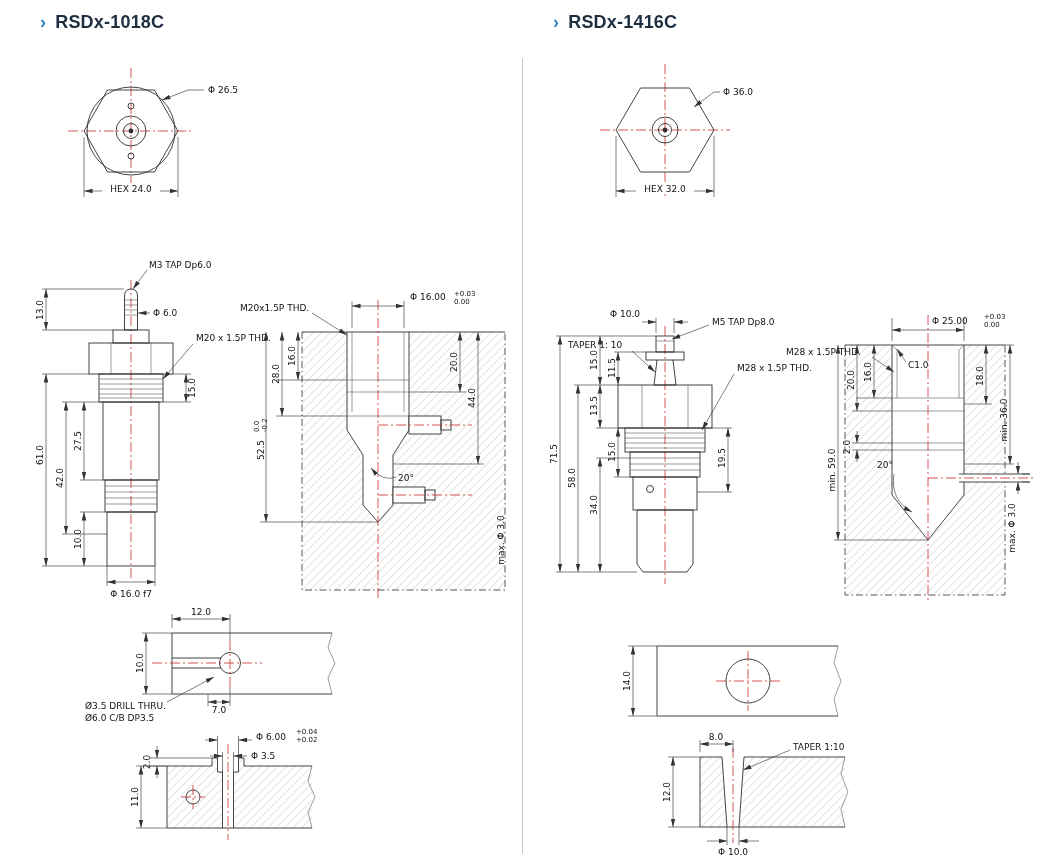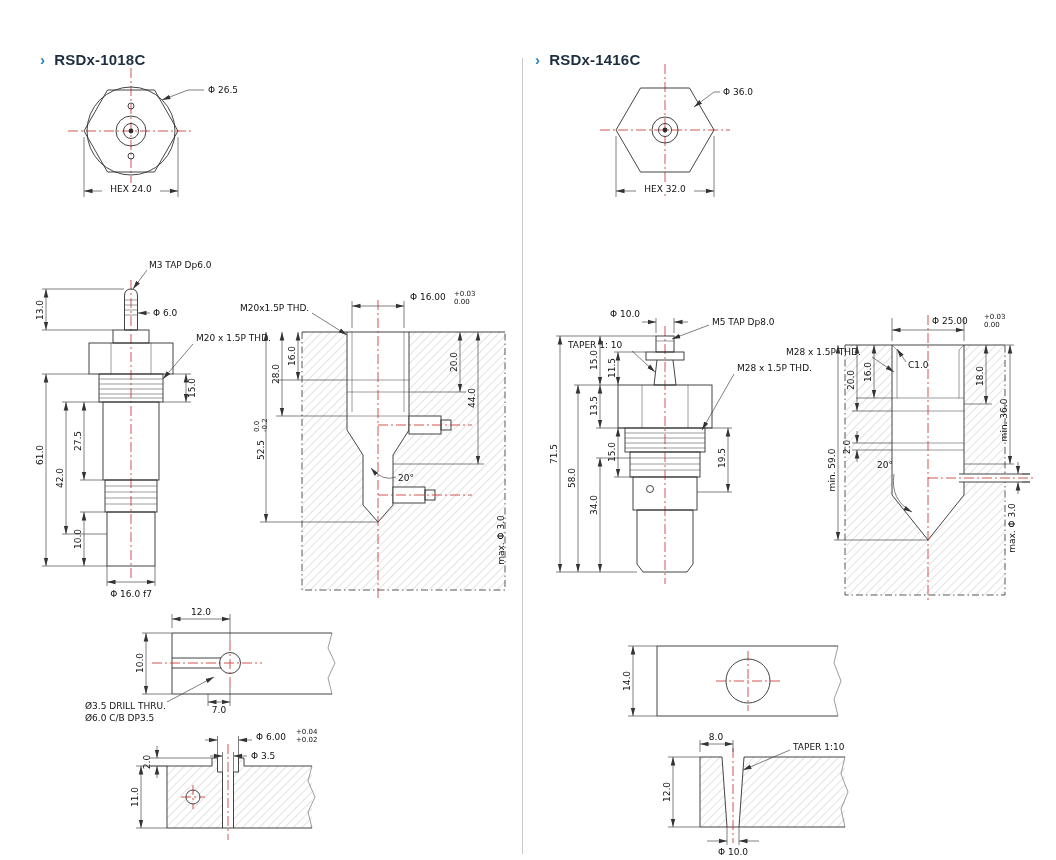--- a/index.html
+++ b/index.html
@@ -1,18 +1,18 @@
 <!DOCTYPE html>
 <html><head>
 <meta charset="utf-8">
 <style>
   html,body{margin:0;padding:0;background:#fff;}
   body{position:relative;width:1056px;height:860px;overflow:hidden;
        font-family:"Liberation Sans",sans-serif;}
-  .hdr{position:absolute;font-weight:bold;font-size:15px;color:#1c2e40;letter-spacing:.2px;margin-top:39px;}
+  .hdr{position:absolute;font-weight:bold;font-size:18px;color:#1c2e40;letter-spacing:.2px;}
   .hdr .chev{color:#2e7fbd;margin-right:9px;font-weight:bold;}
   .divider{position:absolute;left:522px;top:58px;width:1px;height:796px;background:#c9c9c9;}
   svg{position:absolute;left:0;top:0;}
   .ol{stroke:#2f2f2f;stroke-width:.9;fill:none;stroke-linejoin:miter;}
   .thin{stroke:#4a4a4a;stroke-width:.55;fill:none;}
   .cl{stroke:#cc2a2a;stroke-width:.8;fill:none;stroke-dasharray:10 3 2 3;}
   .dl{stroke:#3a3a3a;stroke-width:.65;fill:none;}
   .dash{stroke:#2f2f2f;stroke-width:.8;fill:none;stroke-dasharray:7 3 1.5 3;}
   .hatchfill{fill:url(#hatch);stroke:none;}
   text.dim{font-family:"DejaVu Sans",sans-serif;font-size:9px;fill:#111;}
@@ -434,15 +434,15 @@
     <line class="dl" x1="727" y1="827" x2="727" y2="845"></line>
     <line class="dl" x1="739" y1="827" x2="739" y2="845"></line>
     <line class="dl" marker-end="url(#arr)" x1="707" y1="841" x2="727" y2="841"></line>
     <line class="dl" marker-end="url(#arr)" x1="759" y1="841" x2="739" y2="841"></line>
     <text class="dim" x="733" y="855" text-anchor="middle">Φ 10.0</text>
   </g>
 </svg>
 
 <div class="hdr" style="left:40px;top:12px;"><span class="chev">›</span><span>RSDx-1018C</span></div>
 
-<div class="hdr" style="left:535px;top:12px;"><span class="chev">›</span><span>RSDx-1416C</span></div>
+<div class="hdr" style="left:553px;top:12px;"><span class="chev">›</span><span>RSDx-1416C</span></div>
 
 <div class="divider"></div>
 
 </body></html>

